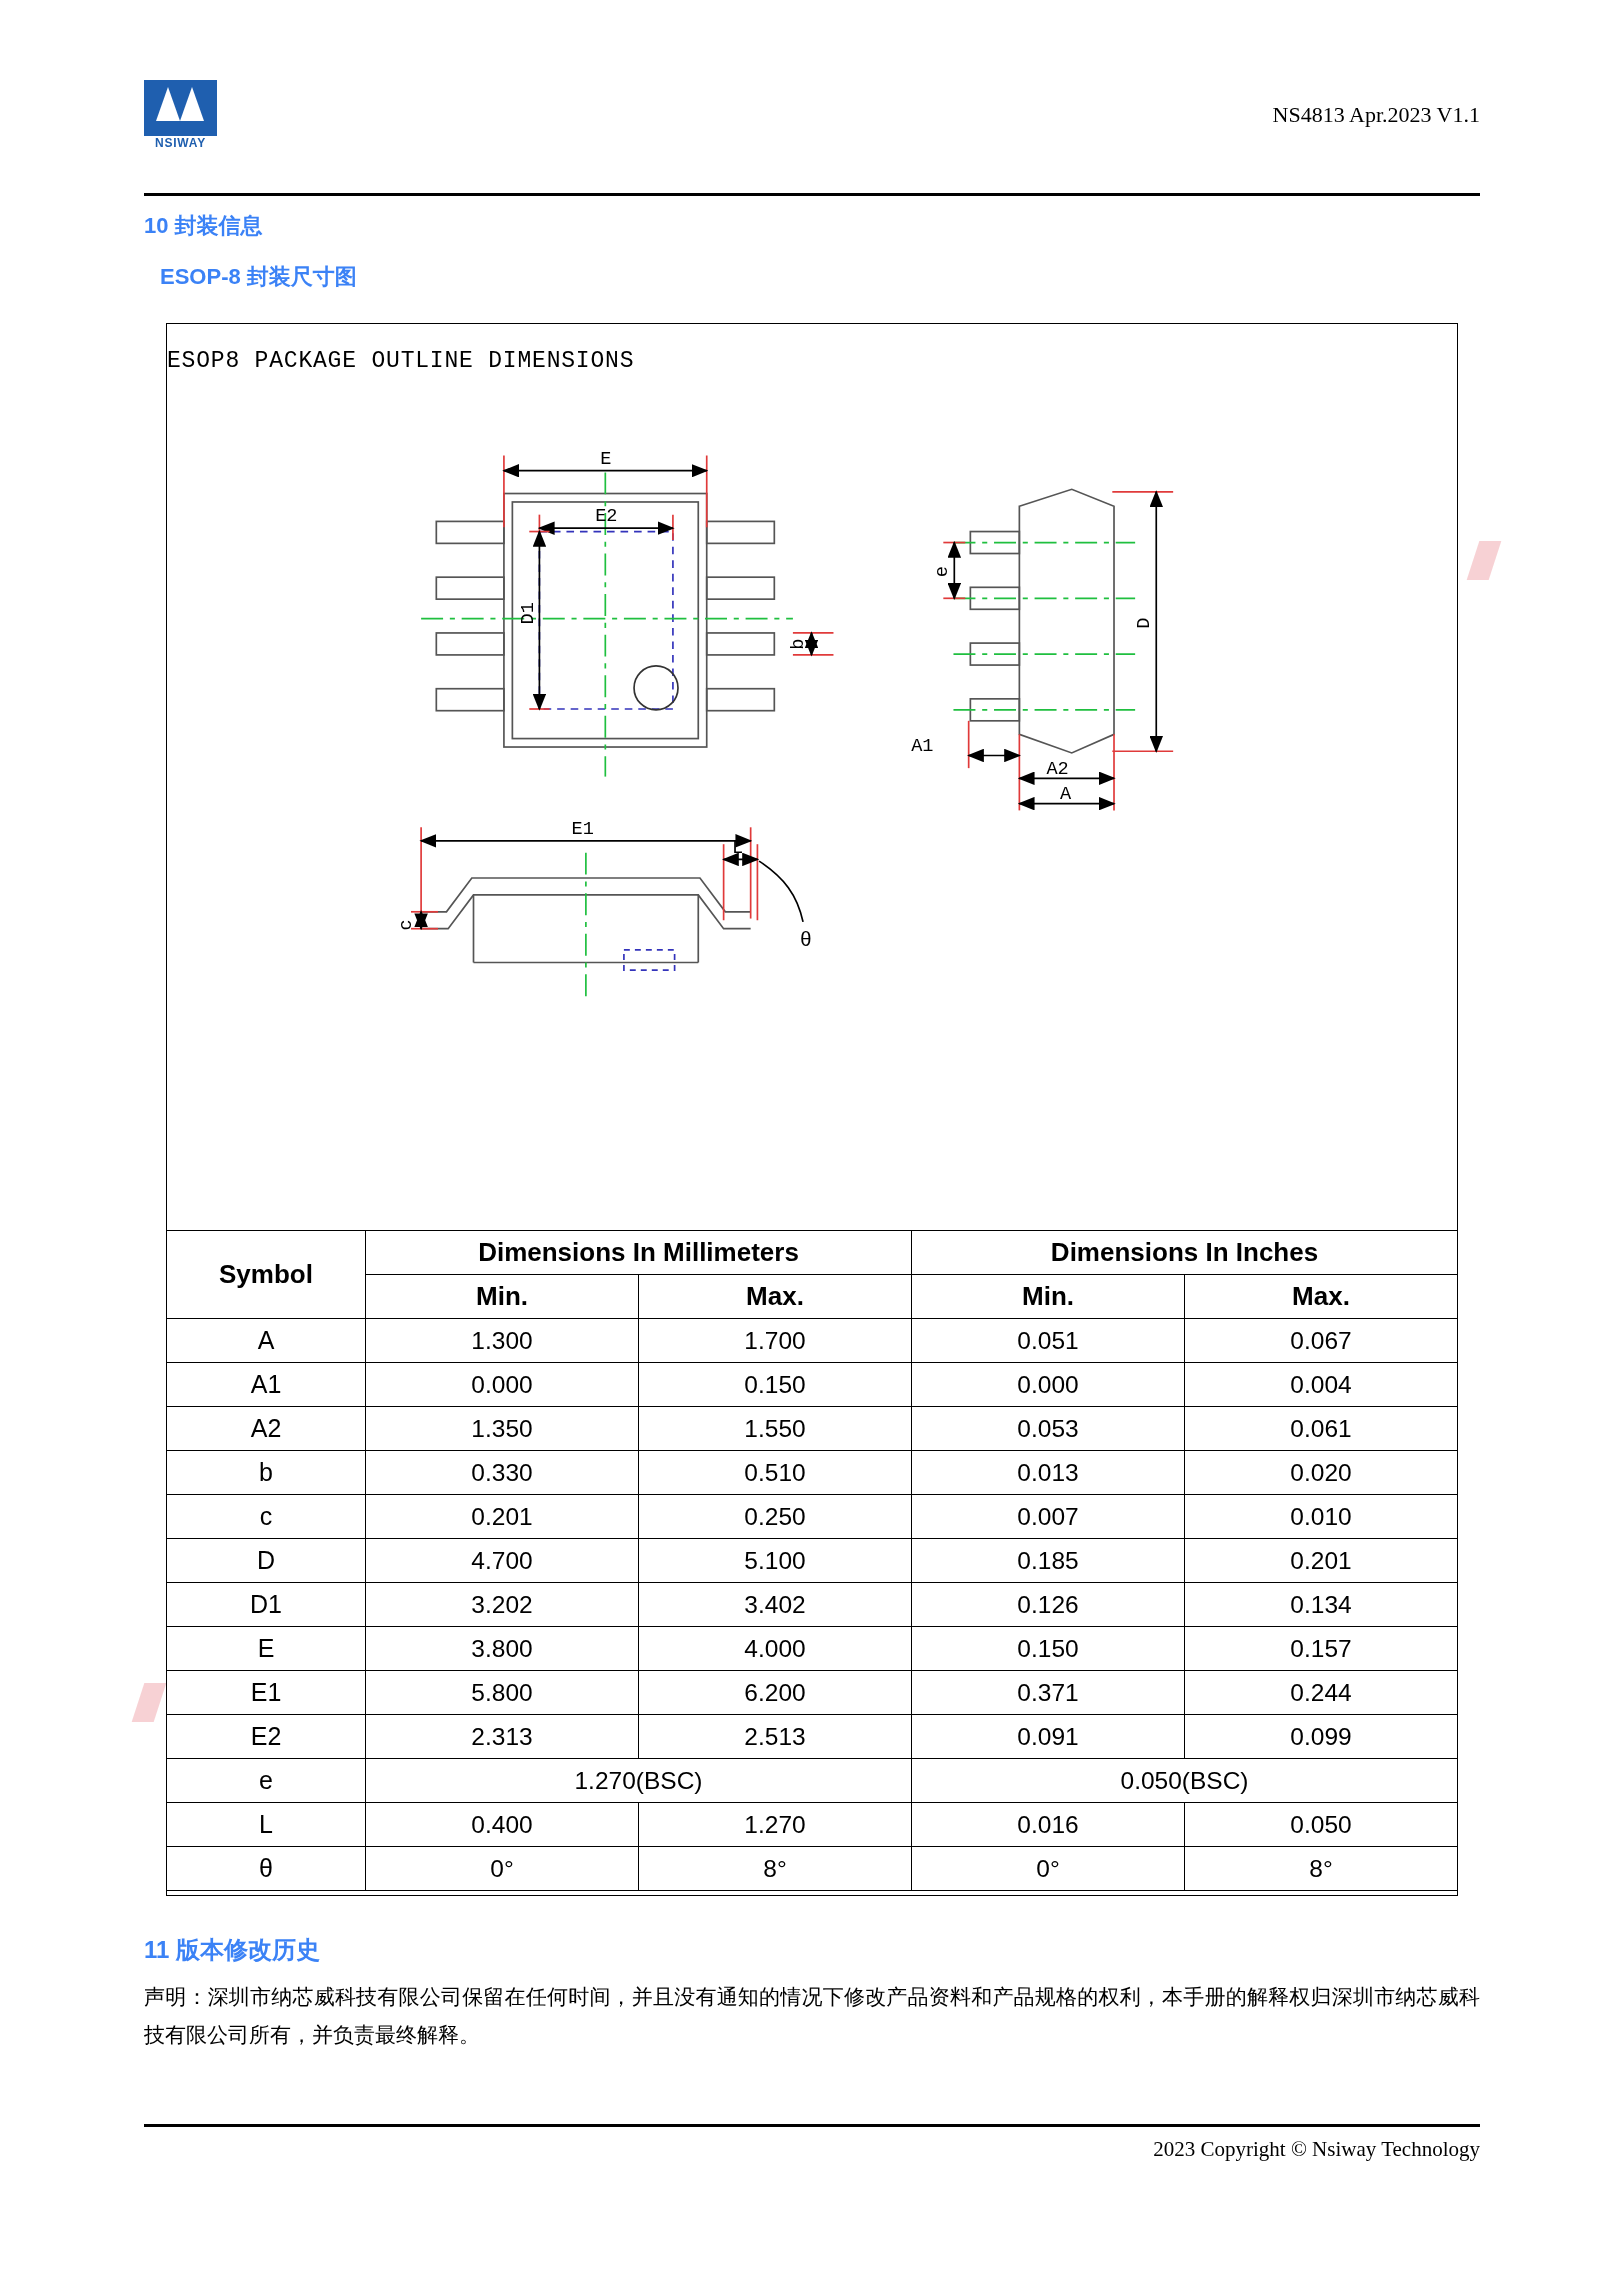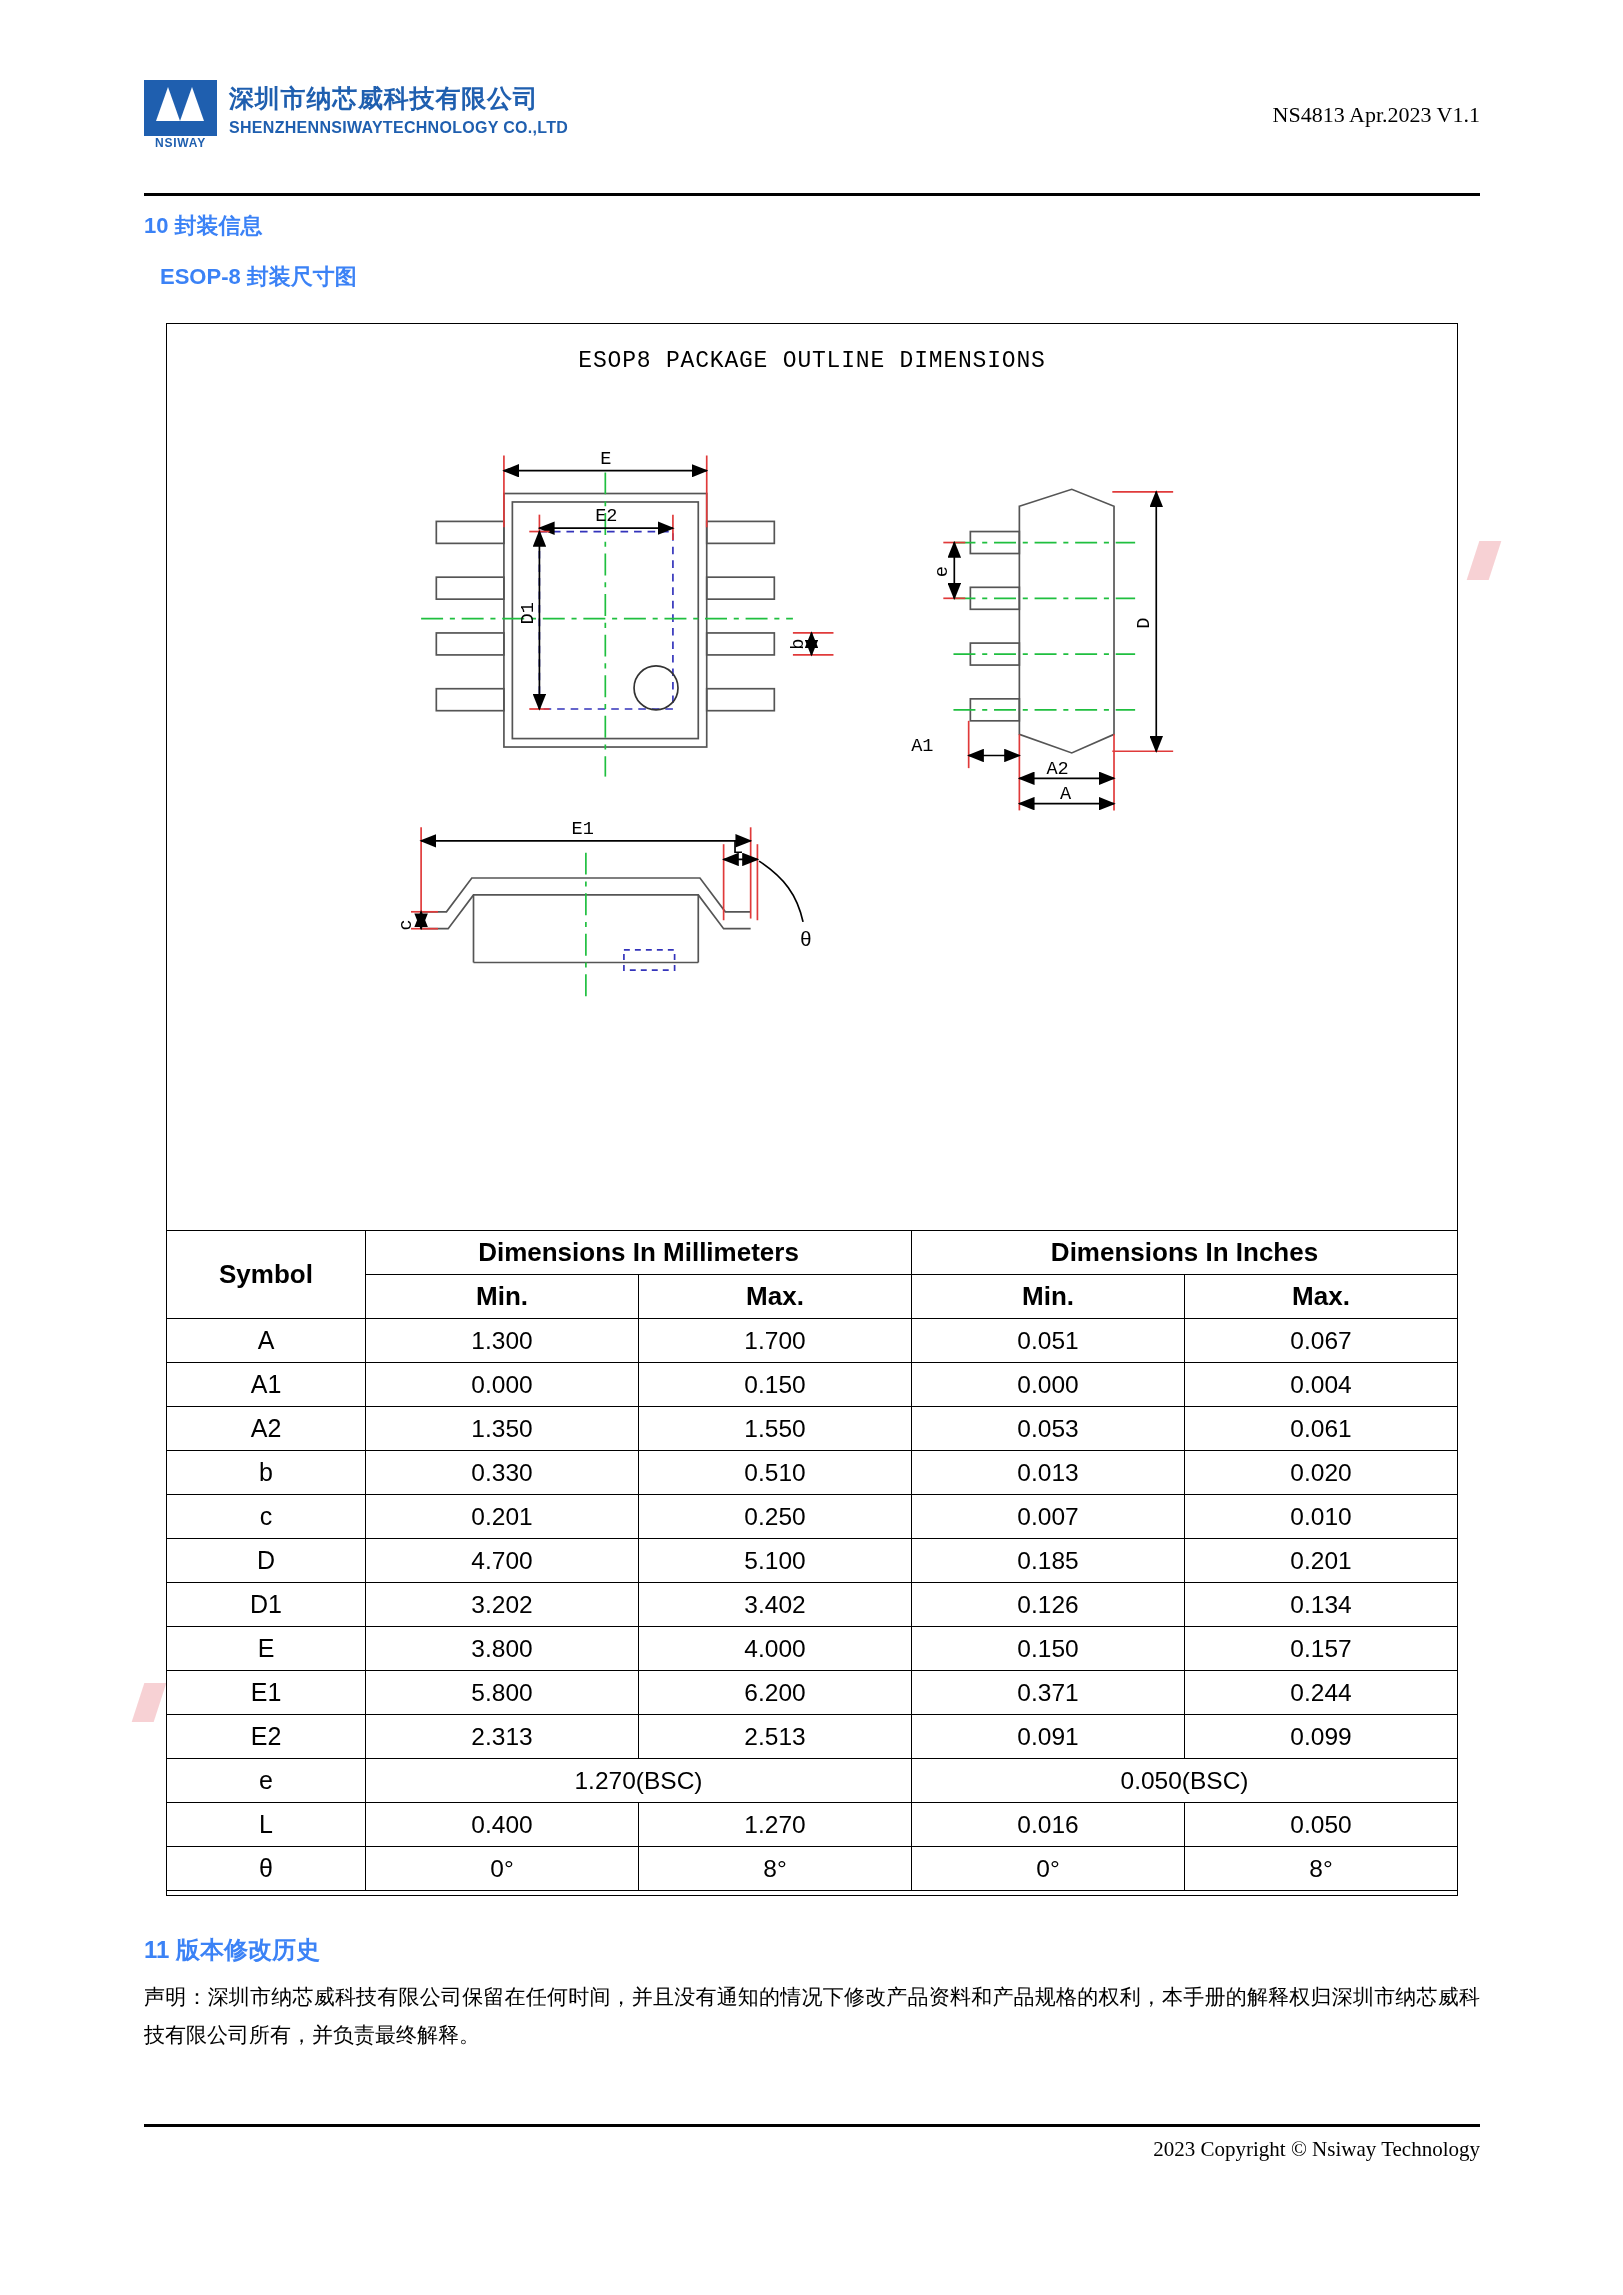--- a/index.html
+++ b/index.html
@@ -128,21 +128,20 @@
     height: 1573px;
     border: 1.7px solid #000;
     box-sizing: border-box;
     background: #fff;
   }
   .draw-title {
     position: absolute;
     left: 0;
     top: 24px;
     width: 100%;
-    text-align: center;
     font-family: "Liberation Mono", monospace;
     font-size: 23px;
     letter-spacing: 0.8px;
     color: #000;
   }
   .svg-area {
     position: absolute;
     left: 0;
     top: 47px;
     width: 1289px;
@@ -230,24 +229,20 @@
 
 <div class="page">
 
   <div class="header">
     <div class="logo-wrap">
       <div class="logo-mark">
         <div class="sq"></div>
         <div class="w1"></div>
         <div class="w2"></div>
         <div class="logo-text">NSIWAY</div>
-      </div>
-      <div>
-        <div class="logo-cn">深圳市纳芯威科技有限公司</div>
-        <div class="logo-en">SHENZHENNSIWAYTECHNOLOGY CO.,LTD</div>
       </div>
     </div>
     <div class="header-right">NS4813 Apr.2023 V1.1</div>
   </div>
   <div class="header-rule"></div>
 
   <div class="h-sec" id="sec10">10 封装信息</div>
   <div class="h-sec" id="sec10sub">ESOP-8 封装尺寸图</div>
 
   <div class="drawing-box">

